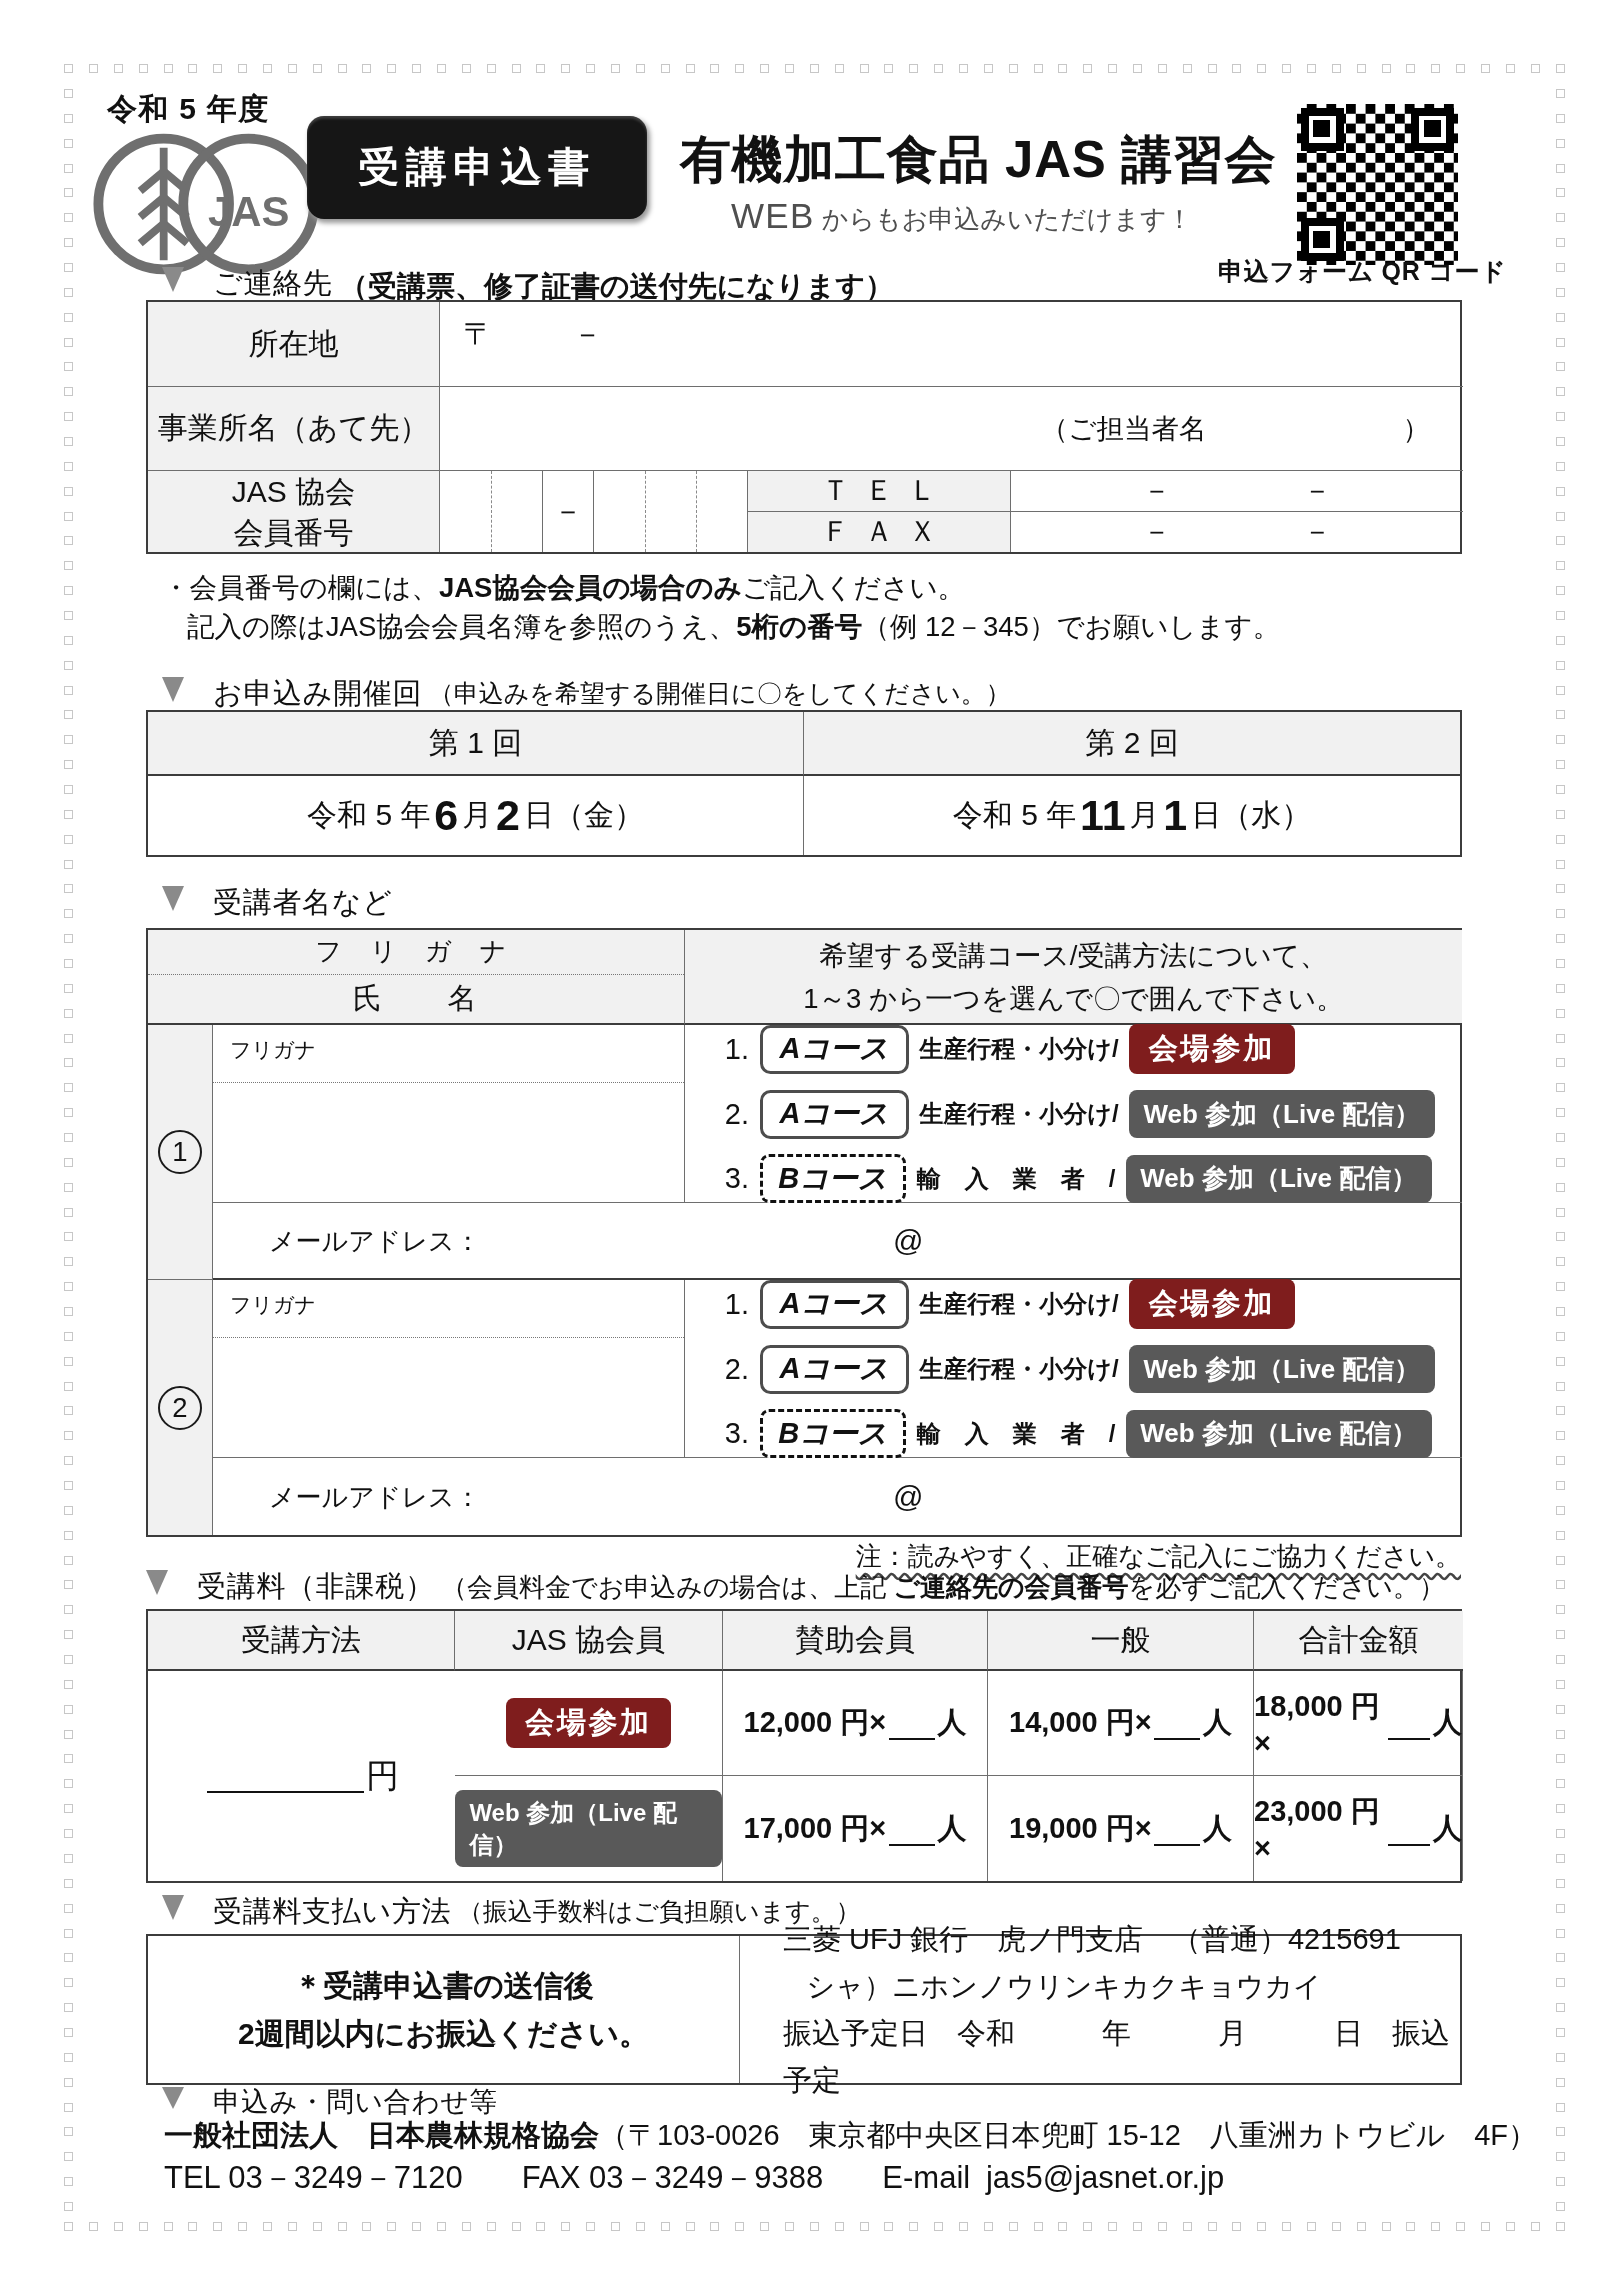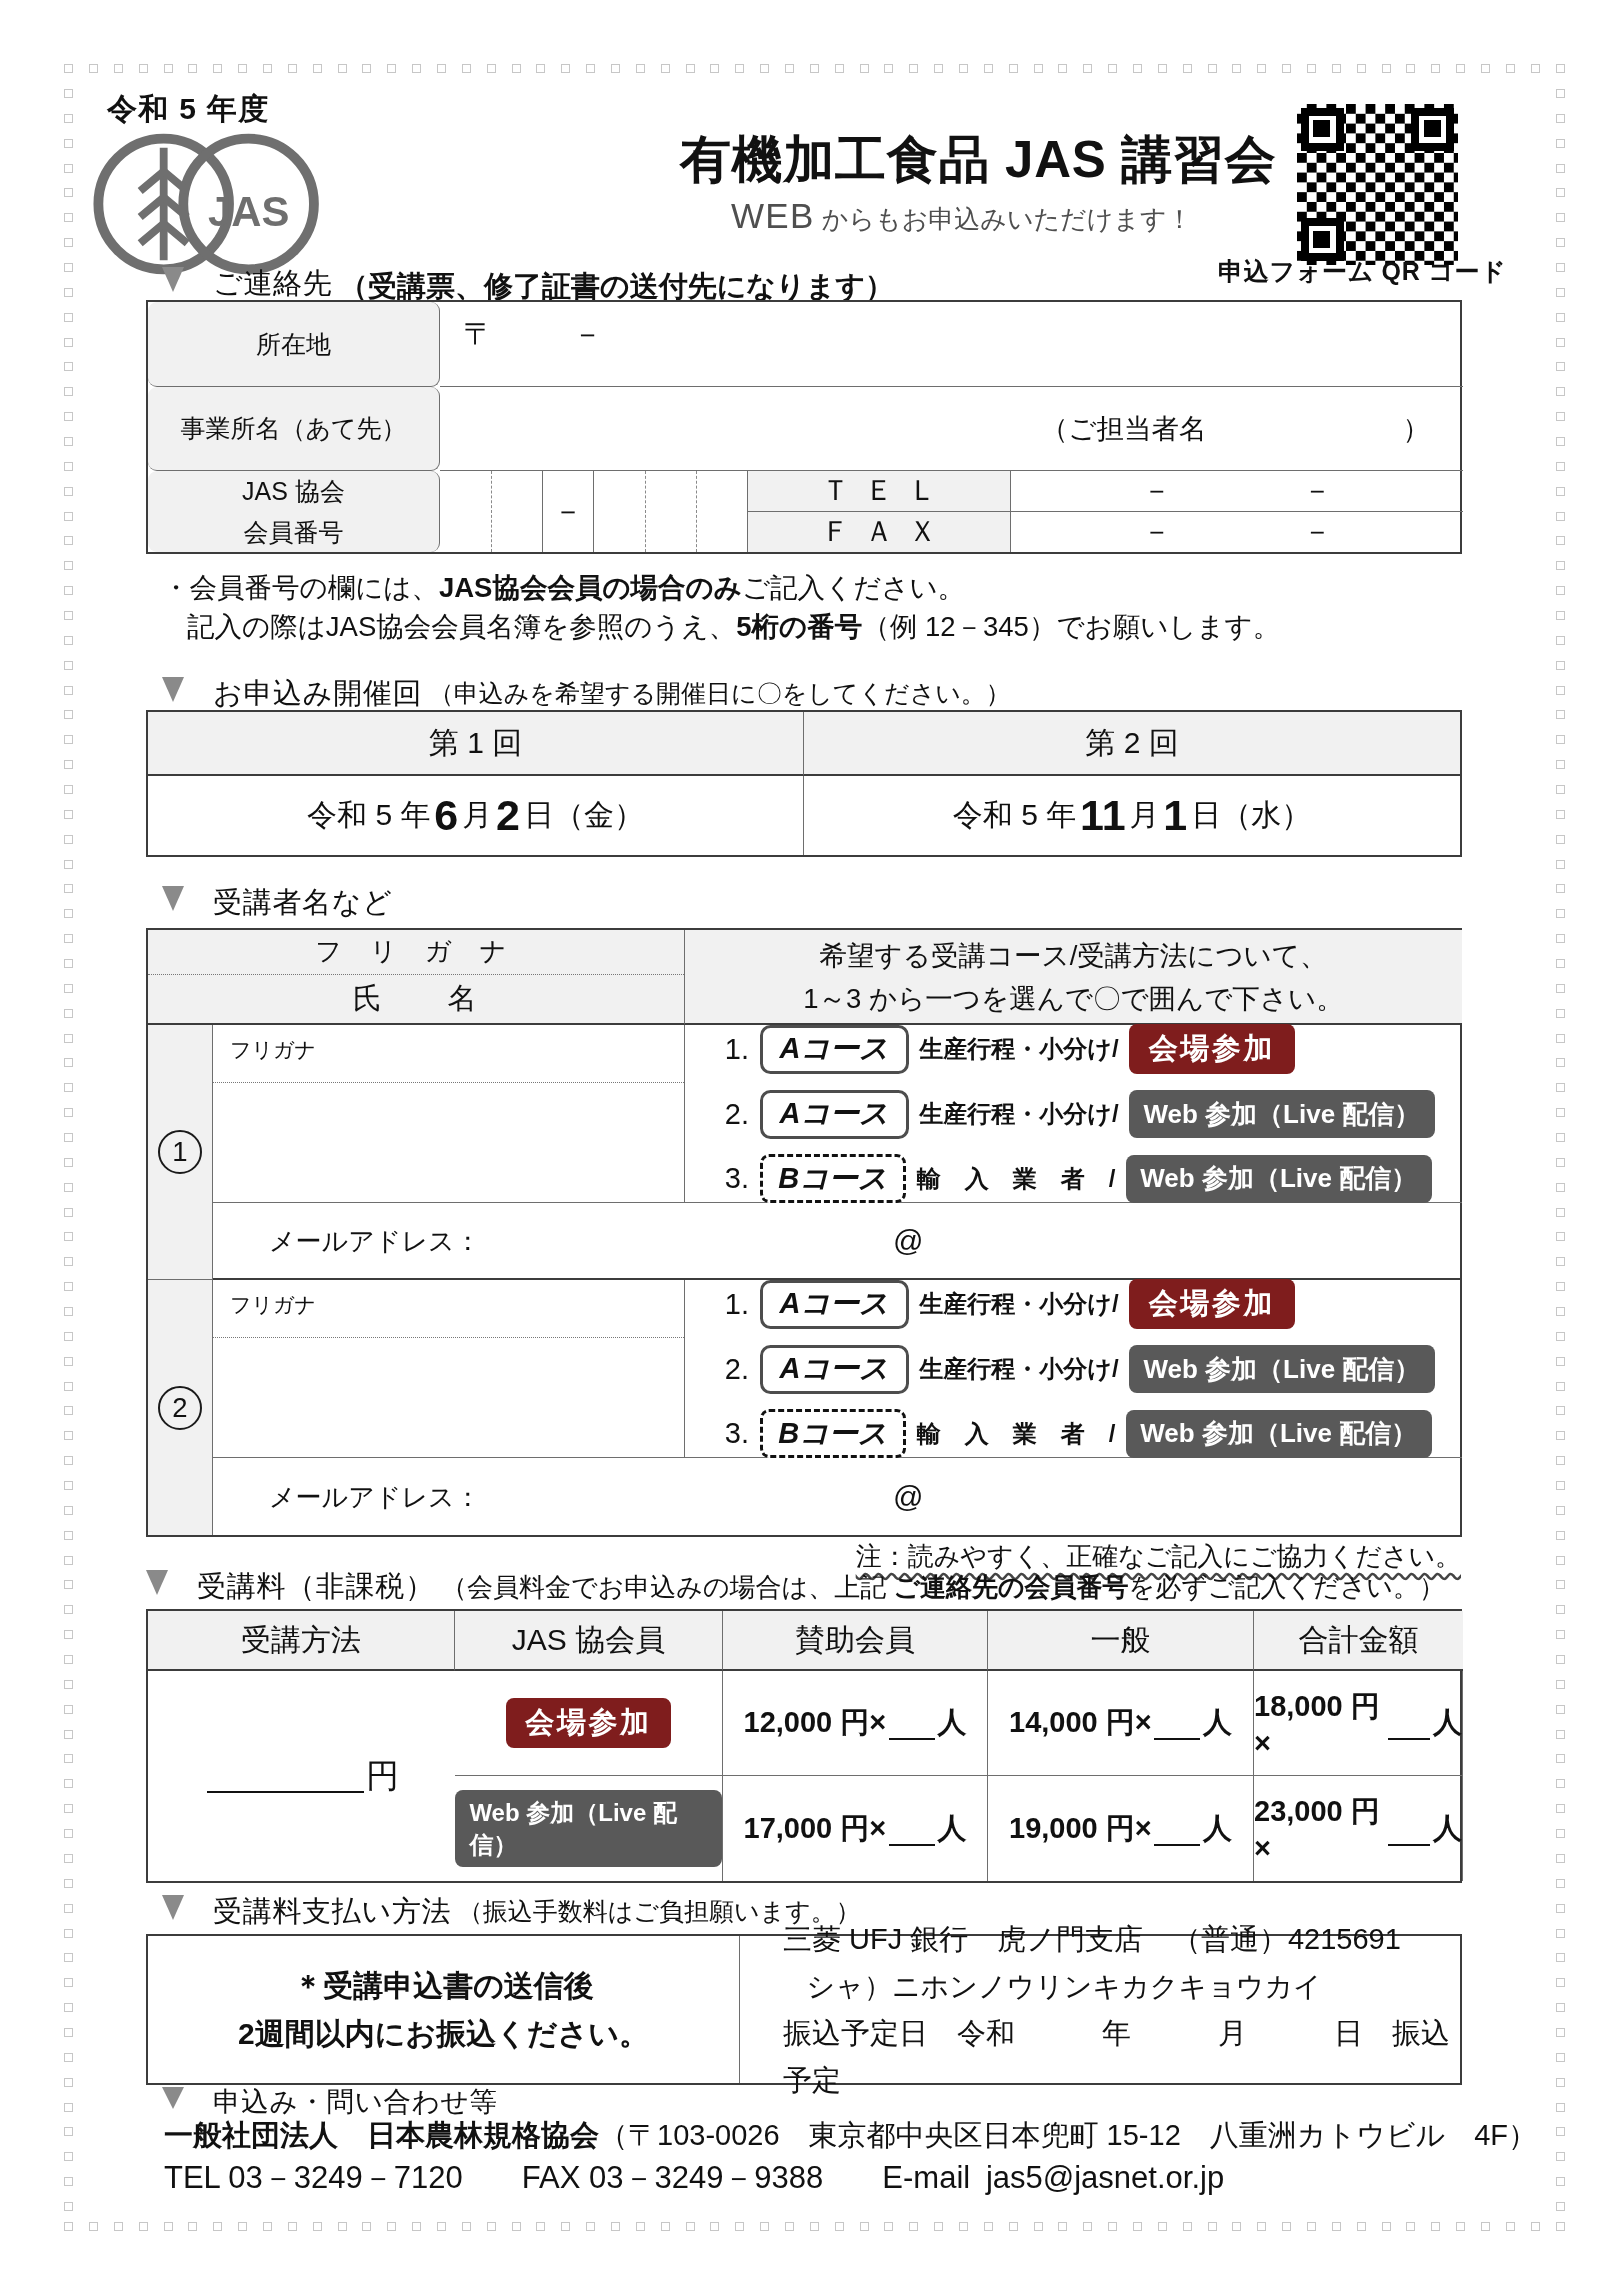--- a/index.html
+++ b/index.html
@@ -41,21 +41,21 @@
   .tbl { position:absolute; display:grid; border:2px solid #3c3c3c; background:#fff; }
   .cell { border-right:1.3px solid #6e6e6e; border-bottom:1.3px solid #6e6e6e; position:relative; }
   .cell.last-col { border-right:none; }
   .cell.last-row { border-bottom:none; }
   .gray { background:#f1f1f1; }
   .cen { display:flex; align-items:center; justify-content:center; }
 
   
   #contact-tbl { left:146px; top:300px; width:1316px; grid-template-columns:292px 1023px;
     grid-template-rows:85px 84px 81px; }
-  .lbl { font-size:25px; font-weight:normal;border-radius:9px; }
+  .lbl { font-size:30px; font-weight:normal; }
   .postal { padding:11.8px 0 0 23.6px; font-size:30px; }
   .postal .gap { display:inline-block; width:79px; }
   .office-val { display:flex; align-items:center; justify-content:flex-end; padding-right:33px; font-size:27.5px; }
   .office-val .gap { display:inline-block; width:196px; }
   .member-row { display:flex; height:100%; }
   .mbox { width:51px; height:100%; border-left:1.3px dashed #8a8a8a; }
   .mbox.first { border-left:1.3px solid #6e6e6e; }
   .mdash { width:52px; border-left:1.3px solid #6e6e6e; border-right:1.3px solid #6e6e6e;
     display:flex; align-items:center; justify-content:center; font-size:30px; }
   .mbox:first-child { border-left:none; }
@@ -448,20 +448,21 @@
     <ellipse cx="252" cy="116" rx="100" ry="100" fill="none" stroke="#6f6f6f" stroke-width="15"></ellipse>
     <g stroke="#6f6f6f" stroke-width="12" fill="none">
       <path d="M122 30 V 202"></path>
       <path d="M86 96 L122 66 L158 96"></path>
       <path d="M86 136 L122 106 L158 136"></path>
       <path d="M86 176 L122 146 L158 176"></path>
     </g>
     <text x="252" y="150" text-anchor="middle" font-size="64" font-weight="bold" fill="#6f6f6f">JAS</text>
   </svg>
 
+  <div class="abs form-badge">受講申込書</div>
   <div class="abs main-title">有機加工食品 JAS 講習会</div>
   <div class="abs web-note"><span class="web-big">WEB</span><span> からもお申込みいただけます！</span></div>
 
   <div class="qr">
     <div class="finder" style="left:3.9px;top:3.9px;"></div>
     <div class="finder" style="right:3.9px;top:3.9px;"></div>
     <div class="finder" style="left:3.9px;bottom:3.9px;"></div>
   </div>
   <div class="abs qr-caption">申込フォーム QR コード</div>
 

